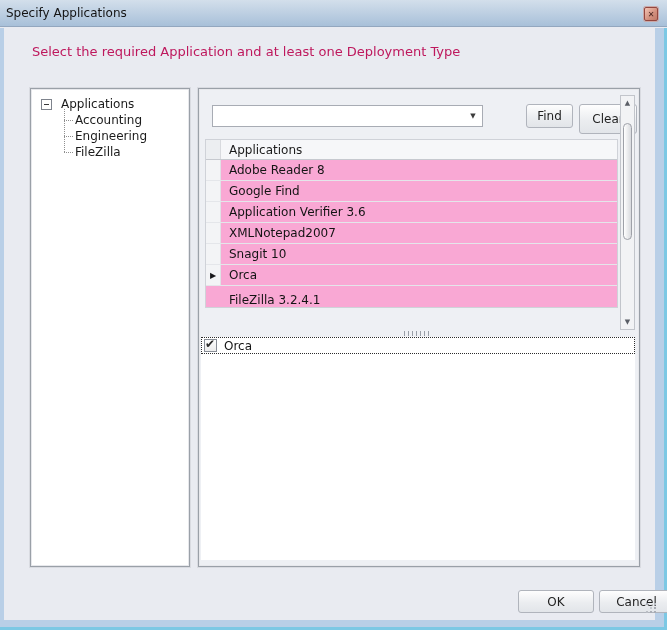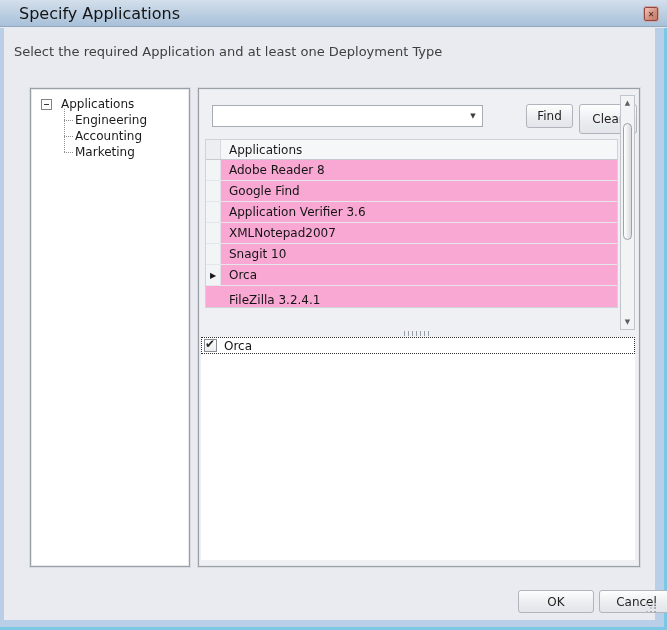--- a/index.html
+++ b/index.html
@@ -11,37 +11,37 @@
     background: var(--body-bg, #e9ebf1);
   }
 
   
   .titlebar {
     position: absolute; left: 0; top: 0; width: 667px; height: 27px;
     background: linear-gradient(var(--titlebar-top, #d3dfeb), var(--titlebar-bottom, #a8c0d9));
     border-bottom: 1px solid #93a7bf;
     display: flex; align-items: center;
   }
-  .titlebar-text { font-size: 16px; color: #141414; padding-left: 19px; }
+  .titlebar-text { font-size: 12px; color: #141414; padding-left: 6px; }
   .close-btn {
     position: absolute; right: 9px; top: 7px; width: 14px; height: 14px;
     border: 1px solid #94463e; border-radius: 2px;
     background: linear-gradient(135deg, #f3c4b5, #d28f7d 60%, #c07a68);
     box-shadow: 0 0 0 1px #c9a8a8;
     display: flex; align-items: center; justify-content: center;
     font-size: 8px; font-weight: bold; color: #4a2620; cursor: pointer;
   }
   .edge { position: absolute; }
   .edge-left   { left: 0; top: 28px; width: 4px; height: 592px; background: var(--frame-blue, #b9cfe7); }
   .edge-rblue  { left: 655px; top: 28px; width: 9px; height: 602px; background: var(--frame-blue, #b9cfe7); }
   .edge-rcyan  { left: 664px; top: 28px; width: 3px; height: 602px; background: var(--frame-cyan, #7cc8e4); }
   .edge-bblue  { left: 0; top: 620px; width: 664px; height: 7px; background: var(--frame-blue, #b9cfe7); }
   .edge-bcyan  { left: 0; top: 627px; width: 664px; height: 3px; background: var(--frame-cyan, #7cc8e4); }
 
-  .instruction { position: absolute; left: 14px; top: 44px; font-size: 13px; color: #404040; }
+  .instruction { position: absolute; left: 32px; top: 44px; font-size: 13px; color: #be185d; }
 
   
   .panel {
     position: absolute; border: 1px solid #9aa0a8;
     box-shadow: 0 0 0 1px #d9dbe1, inset 0 0 0 1px #e7e8ec;
   }
   .left-panel  { left: 30px; top: 88px; width: 160px; height: 479px; background: #ffffff; }
   .right-panel { left: 198px; top: 88px; width: 442px; height: 479px; background: #eef0f4; }
 
   
@@ -151,27 +151,27 @@
   <div class="instruction">Select the required Application and at least one Deployment Type</div>
 
   <div class="panel left-panel">
     <div class="tree">
       <div class="tree-root">
         <span class="expander"></span>
         <span class="tree-root-label">Applications</span>
       </div>
       <div class="tree-children">
           <div class="tree-child">
+    <span>Accounting</span>
+  </div>
+          <div class="tree-child">
     <span>Engineering</span>
   </div>
           <div class="tree-child">
-    <span>Accounting</span>
-  </div>
-          <div class="tree-child">
-    <span>Marketing</span>
+    <span>FileZilla</span>
   </div>
         </div>
     </div>
   </div>
 
   <div class="panel right-panel">
 
     <div class="combo">
       <input class="combo-input" value="" style="">
       <span class="combo-arrow-btn">

